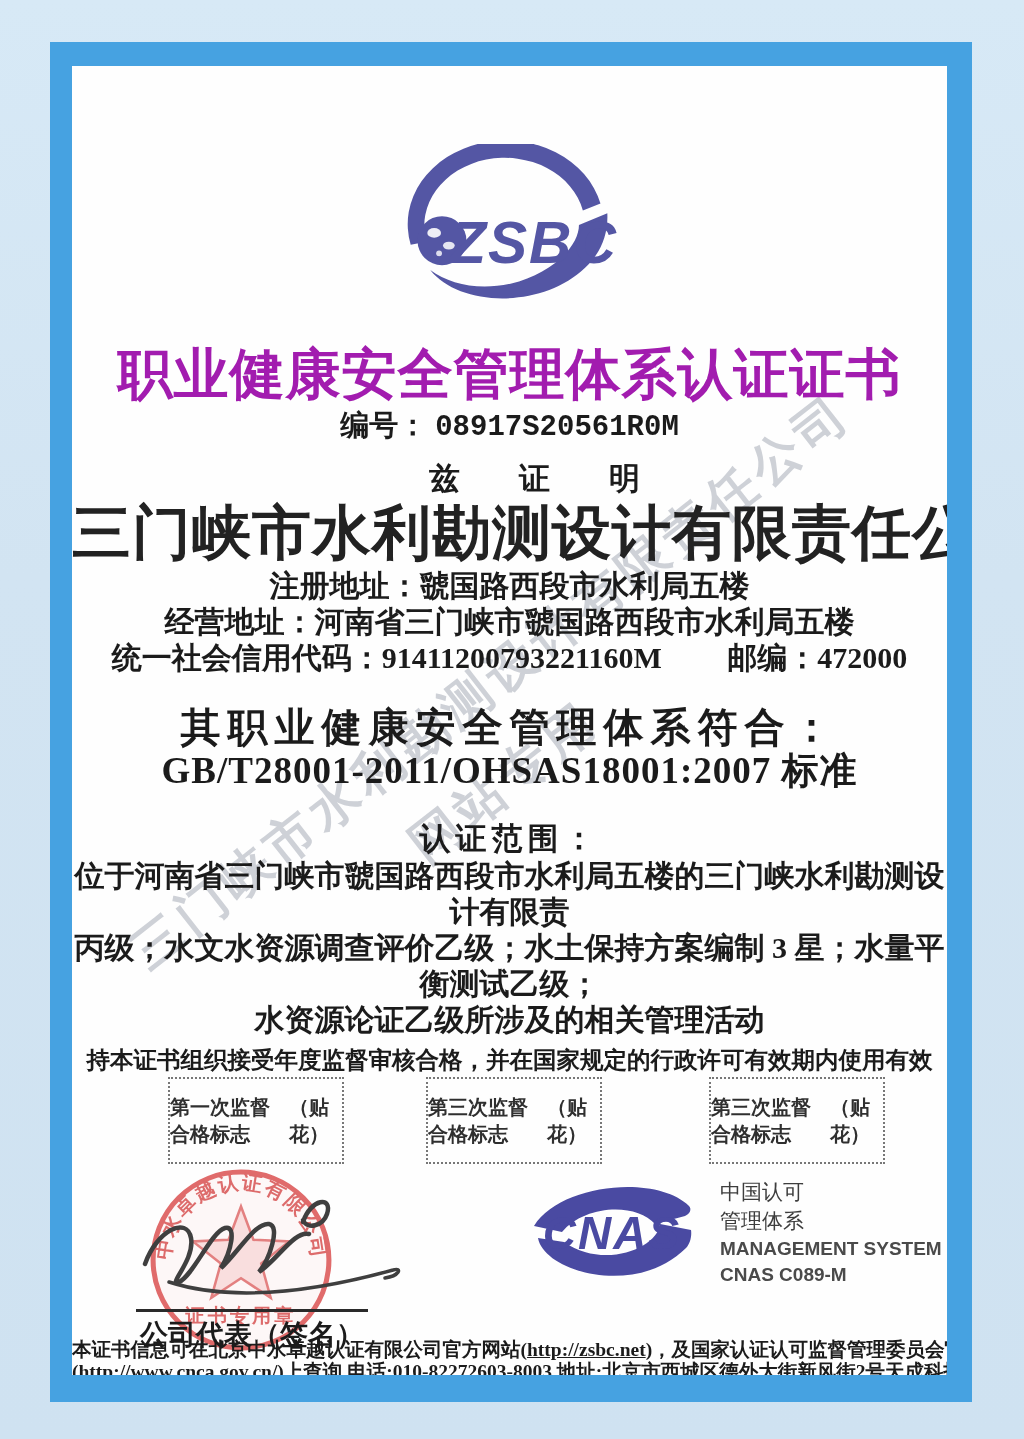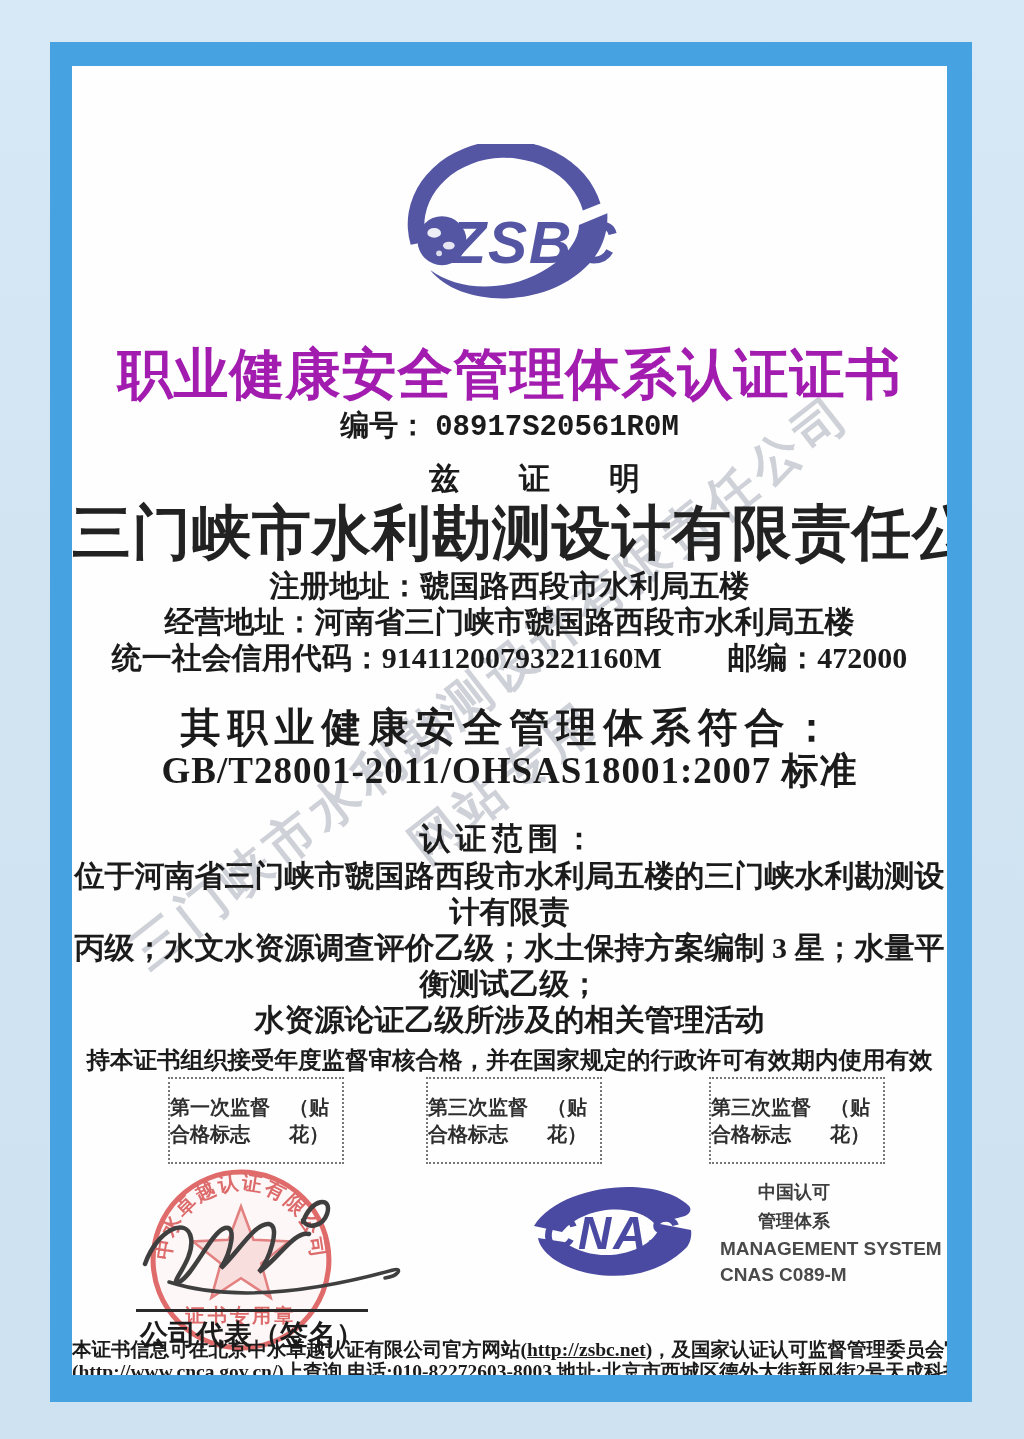--- a/index.html
+++ b/index.html
@@ -40,21 +40,21 @@
        display:flex;align-items:center;justify-content:center;
        font-size:20px;font-weight:600;color:#2f2f2f;line-height:27px;z-index:2;background:transparent;}
   .box1{left:96px;} .box2{left:354px;} .box3{left:637px;}
   .seal{position:absolute;left:73px;top:1098px;width:192px;height:192px;z-index:2;}
   .sig{position:absolute;left:55px;top:1118px;width:310px;height:135px;z-index:3;}
   .sigline{position:absolute;left:64px;top:1243px;width:232px;border-top:3px solid #2a2a2a;z-index:4;}
   .siglabel{position:absolute;left:48px;top:1250px;width:264px;text-align:center;
             font-size:28px;font-weight:800;z-index:4;white-space:nowrap;}
   .cnaslogo{position:absolute;left:452px;top:1106px;width:175px;height:125px;z-index:2;}
   .cnastext{position:absolute;left:648px;top:1112px;z-index:2;color:#3d3d3d;}
-  .cnastext .zh{font-size:18px;line-height:29px;font-weight:700;margin-left:38px;}
+  .cnastext .zh{font-size:21px;line-height:29px;font-weight:400;}
   .cnastext .en{font-size:19px;line-height:26px;font-weight:700;
                 font-family:"Liberation Sans","DejaVu Sans",sans-serif;color:#4a4a4a;}
   .footer1{top:1270px;font-size:19.5px;font-weight:600;}
   .footer1 .lnk{text-decoration:underline;}
   .footer2{top:1292px;font-size:19.5px;font-weight:600;}
 </style>
 </head>
 <body>
 
 <div class="band"></div>

